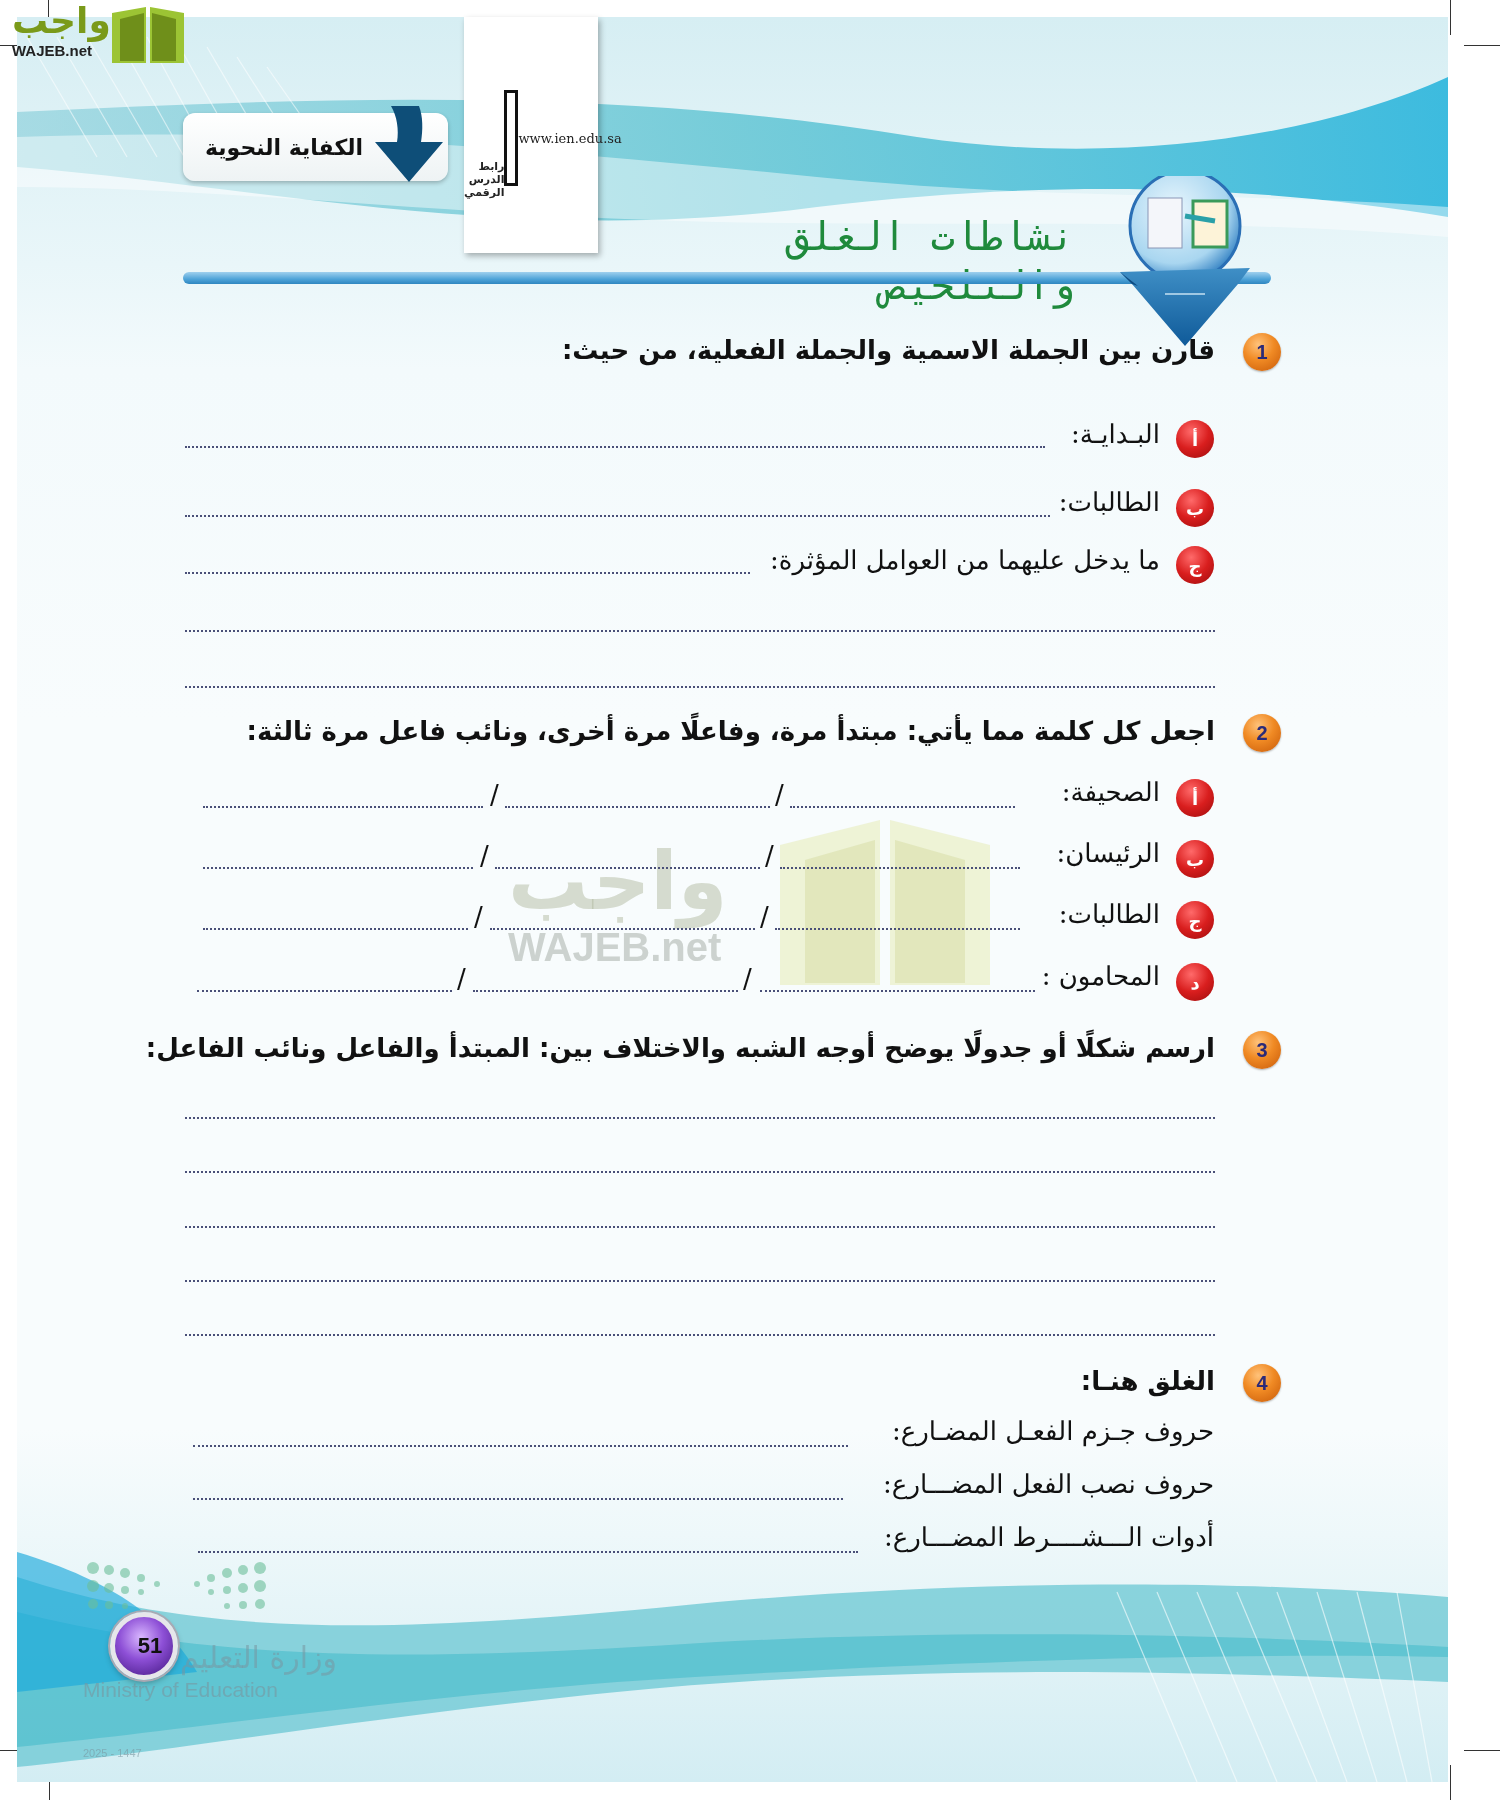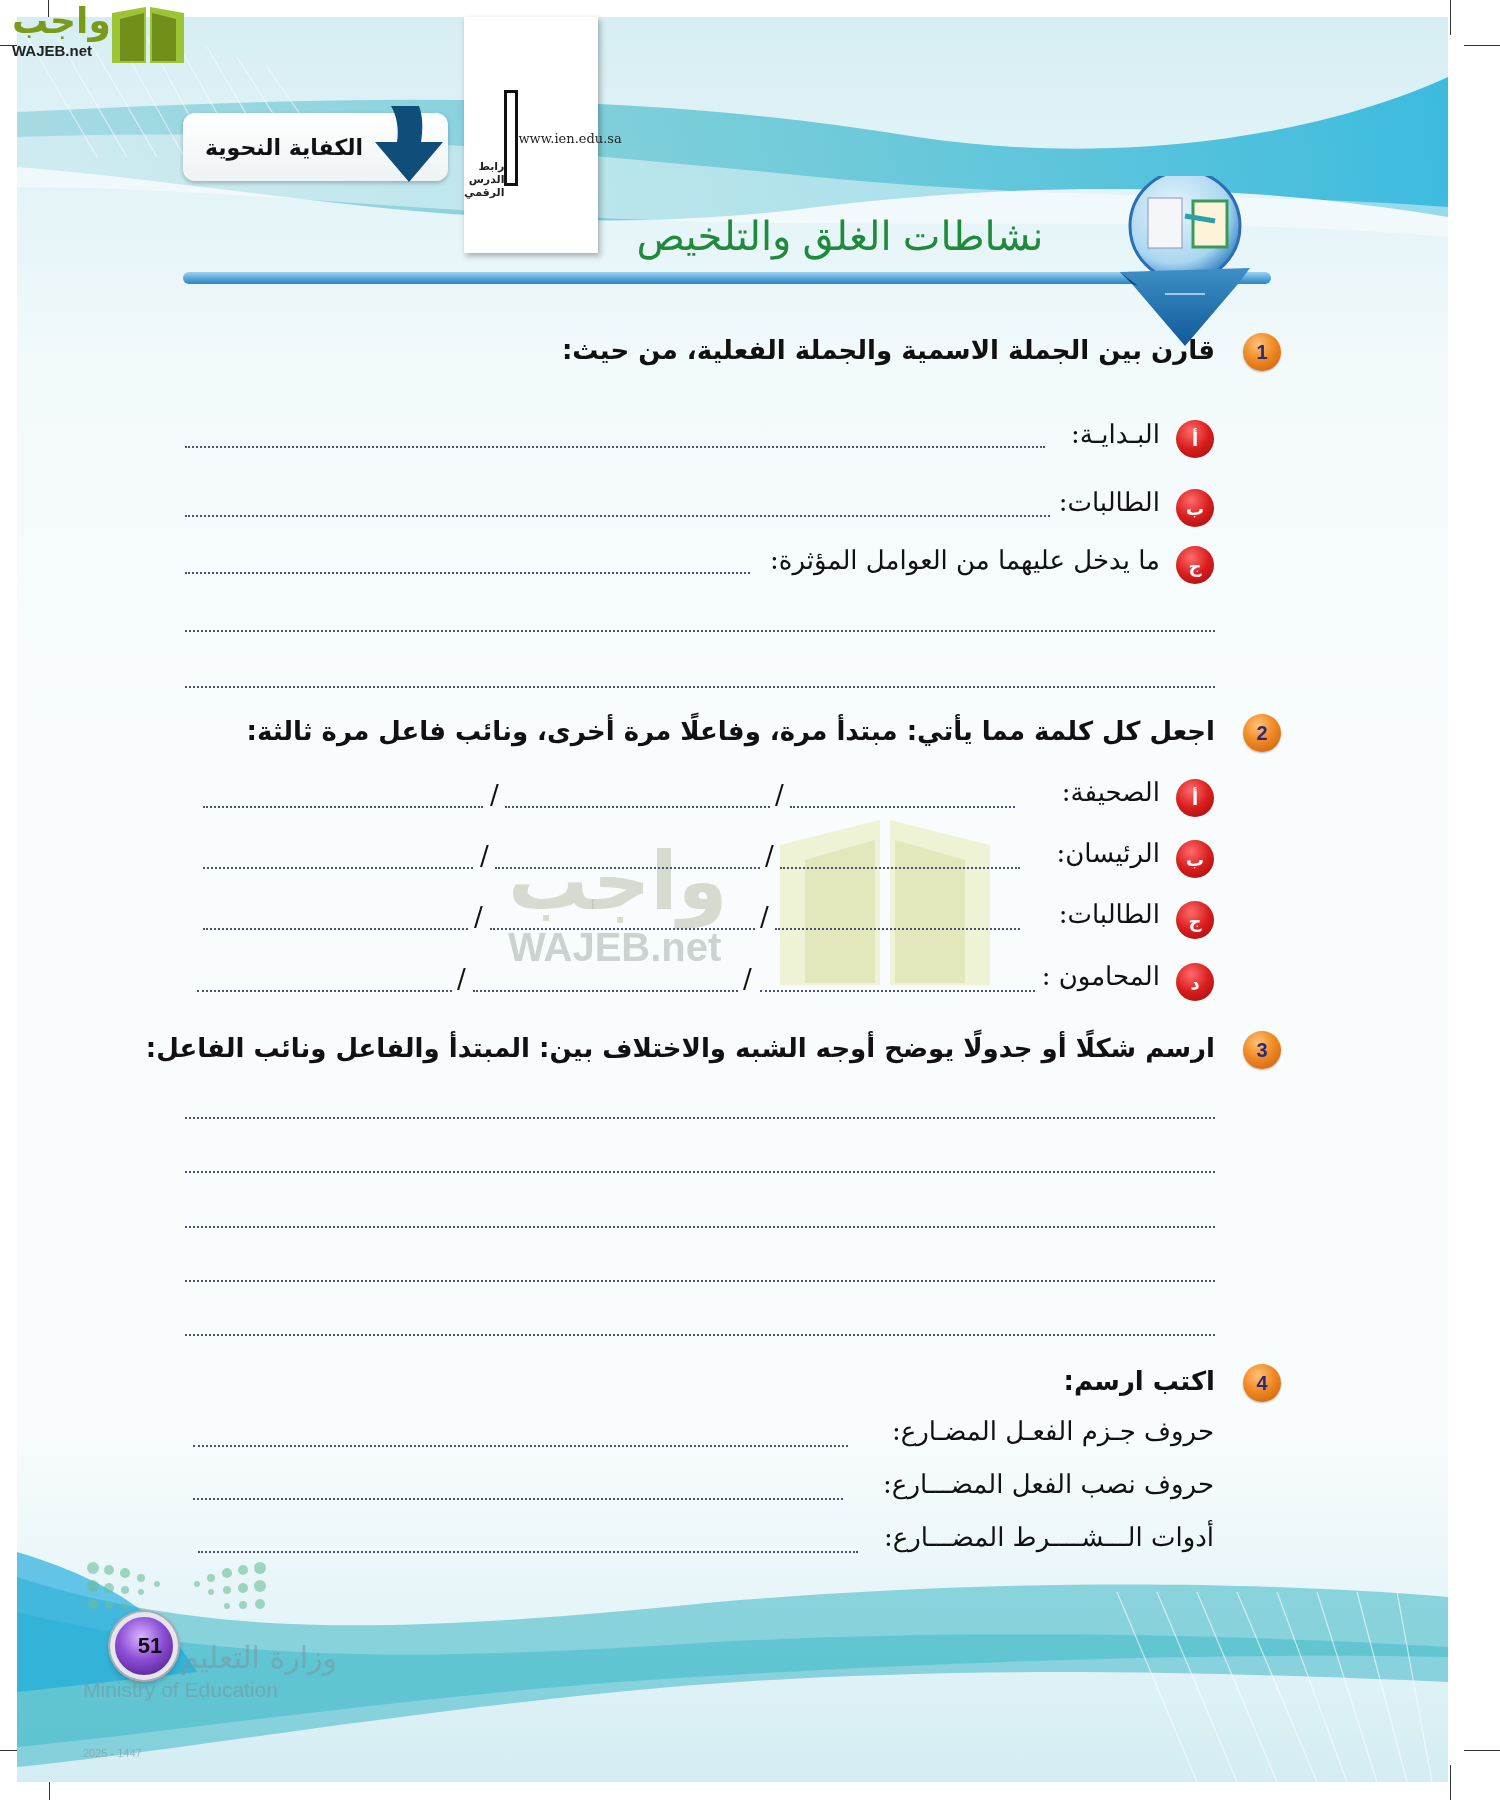--- a/index.html
+++ b/index.html
@@ -27,22 +27,22 @@
   .qr-card {
     position: absolute; left: 464px; top: 17px; width: 134px; height: 236px;
     background: #fff; box-shadow: 2px 3px 6px rgba(0,0,0,0.3);
     display: flex; flex-direction: row; align-items: center;
   }
   .qr-caption { margin-top: 88px; font-size: 11px; font-weight: bold; color: #222; direction: rtl; }
   .qr-code { margin-top: 5px; width: 96px; height: 96px; border: 3px solid #111; padding: 4px; background: #fff; }
   .qr-url { margin-top: 6px; font-family: "DejaVu Serif", serif; font-size: 13px; color: #222; }
 
   .section-title {
-    position: absolute; left: 605px; top: 213px; width: 470px; text-align: center; direction: rtl;
-    font-family: Liberation Sans, sans-serif; font-size: 40px; color: #1f8a3c; font-weight: normal; letter-spacing: 0px;
+    position: absolute; left: 605px; top: 213px; width: 470px; text-align: right; direction: rtl;
+    font-family: Liberation Mono, monospace; font-size: 40px; color: #1f8a3c; font-weight: normal; letter-spacing: 0px;
   }
   .title-bar {
     position: absolute; left: 183px; top: 272px; width: 1088px; height: 12px; border-radius: 6px;
     background: linear-gradient(180deg, #9fd0ee, #4ea3d8 60%, #2f86c0);
   }
   .title-emblem { position: absolute; left: 1090px; top: 176px; }
 
   
   .wm { position: absolute; pointer-events: none; }
   .wm-text { position: absolute; left: 508px; top: 835px; font-size: 80px; font-weight: bold; color: rgba(170,180,150,0.45); direction: rtl; }
@@ -286,21 +286,21 @@
 
 <div class="num-badge" style="left:1243px;top:1031px;">3</div>
 <div class="q" style="right:285px;top:1033px;">ارسم شكلًا أو جدولًا يوضح أوجه الشبه والاختلاف بين: المبتدأ والفاعل ونائب الفاعل:</div>
 <div class="dots" style="left:185px;top:1117px;width:1030px;"></div>
 <div class="dots" style="left:185px;top:1171px;width:1030px;"></div>
 <div class="dots" style="left:185px;top:1226px;width:1030px;"></div>
 <div class="dots" style="left:185px;top:1280px;width:1030px;"></div>
 <div class="dots" style="left:185px;top:1334px;width:1030px;"></div>
 
 <div class="num-badge" style="left:1243px;top:1364px;">4</div>
-<div class="q" style="right:285px;top:1366px;">اكتب ارسم:</div>
+<div class="q" style="right:285px;top:1366px;">الغلق هنـا:</div>
 
 <div class="label" style="right:286px;top:1416px;">حروف جـزم الفعـل المضـارع:</div>
 <div class="dots" style="left:193px;top:1445px;width:655px;"></div>
 
 <div class="label" style="right:286px;top:1469px;">حروف نصب الفعل المضـــارع:</div>
 <div class="dots" style="left:193px;top:1498px;width:650px;"></div>
 
 <div class="label" style="right:286px;top:1522px;">أدوات الـــشــــرط المضـــارع:</div>
 <div class="dots" style="left:198px;top:1551px;width:660px;"></div>
 

